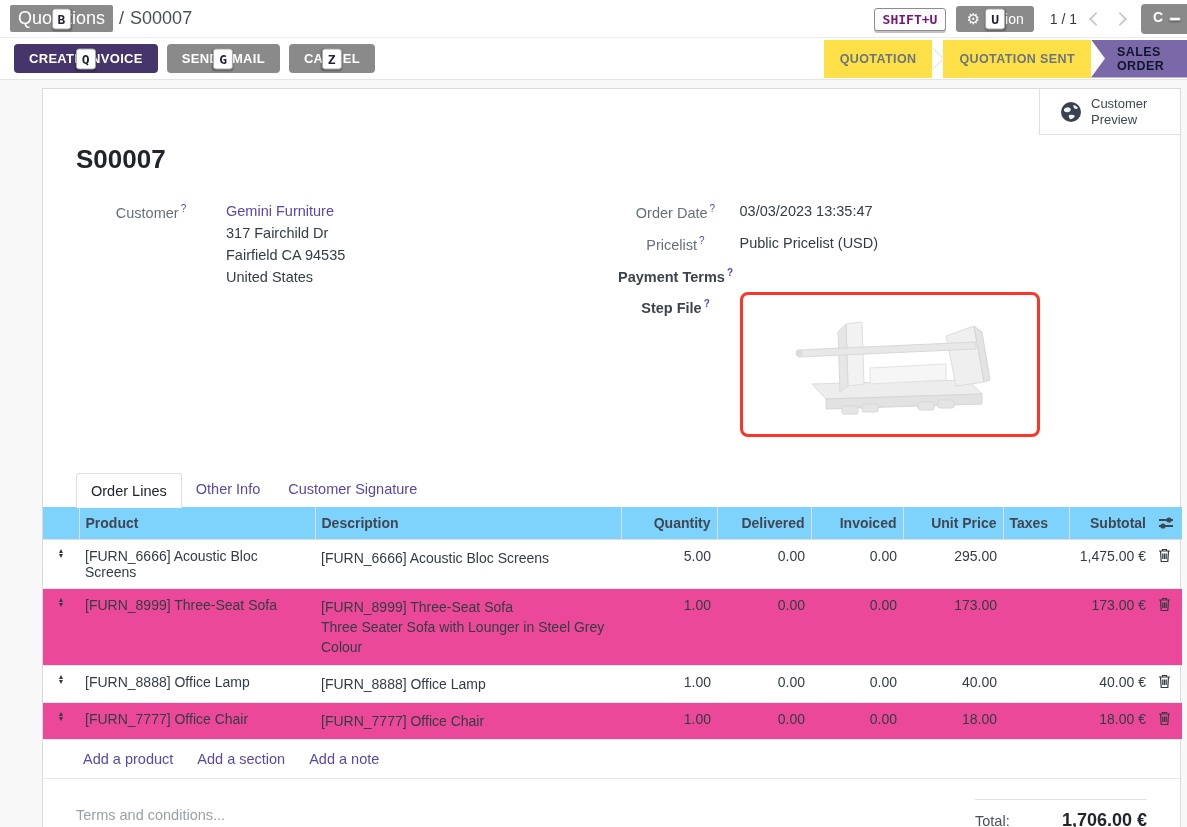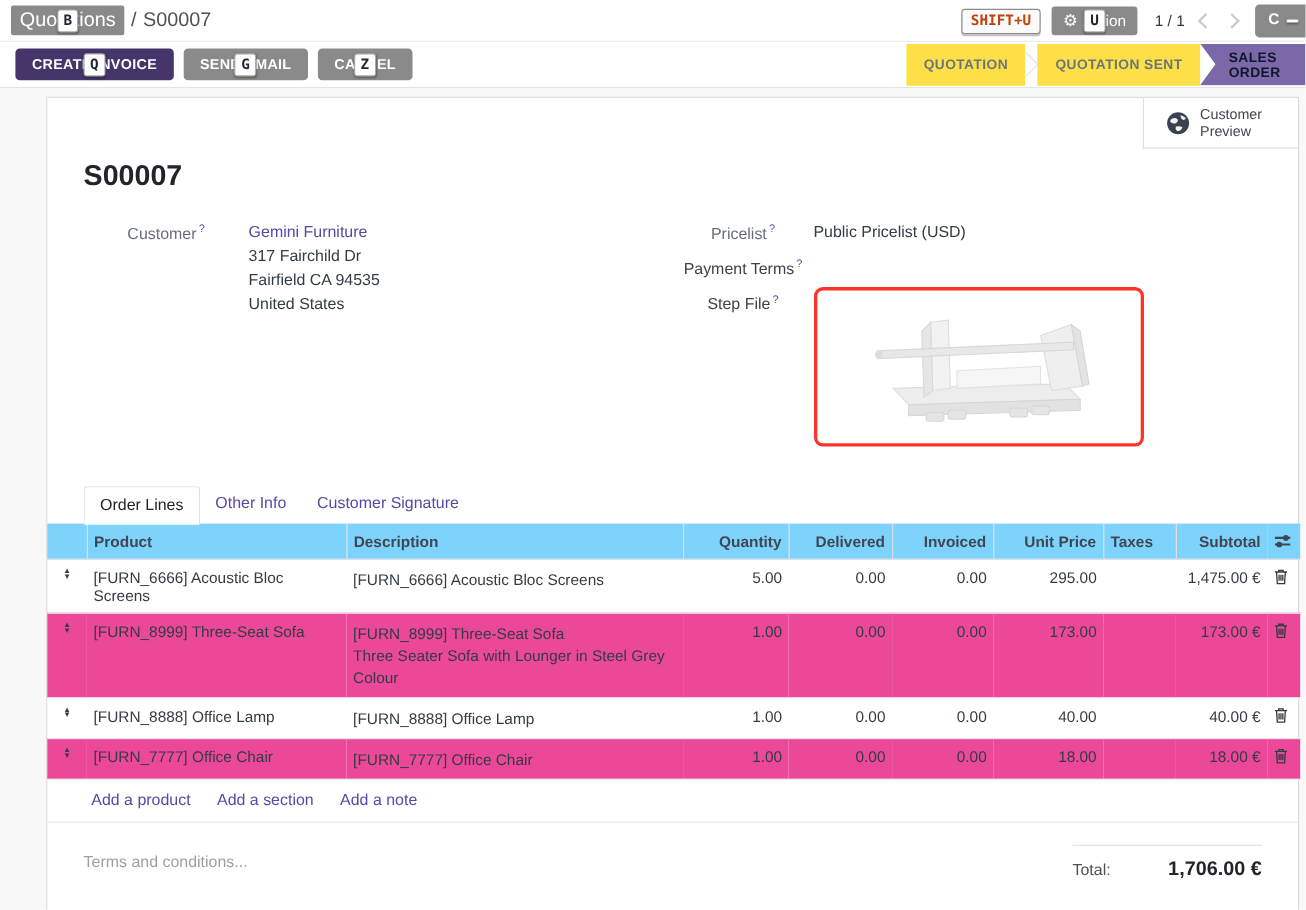--- a/index.html
+++ b/index.html
@@ -10,21 +10,21 @@
   .topbar { position:relative; height:38px; background:#fff; border-bottom:1px solid #ececec;
     display:flex; align-items:center; padding:0 10px; }
   .breadcrumb { font-size:18px; color:#4a5056; display:flex; align-items:center; gap:6px; }
   .crumb-overlay { position:relative; background:#8a8a8a; color:#fff; border-radius:2px; padding:3px 8px; }
   .hint-key { position:absolute; top:50%; left:50%; transform:translate(-50%,-50%);
     background:#fdfdfd; border:1px solid #a9a9a9; border-radius:3px; padding:1px 5px;
     font-family:"DejaVu Sans Mono", monospace; font-size:13px; font-weight:bold; color:#1f2430;
     box-shadow:0 1px 2px rgba(0,0,0,.35); line-height:17px; }
   .topbar-right { position:absolute; right:0; top:0; height:38px; display:flex; align-items:center; gap:10px; }
   .shift-key { background:#fbfbfb; border:1px solid #8c8c8c; border-radius:3px; padding:3px 8px;
-    font-family:"DejaVu Sans Mono", monospace; font-size:13px; font-weight:bold; color:#c2410c;
+    font-family:"DejaVu Sans Mono", monospace; font-size:13px; font-weight:bold; color:#701a75;
     box-shadow:0 2px 0 #c2c2c2; }
   .action-overlay { position:relative; background:#8a8a8a; color:#fff; border-radius:3px;
     padding:4px 10px; font-size:14px; display:flex; align-items:center; gap:5px; }
   .pager { display:flex; align-items:center; gap:14px; font-size:14px; color:#333a43; margin:0 6px; }
   .chev { width:10px; height:10px; border-top:2px solid #c9ccd0; border-right:2px solid #c9ccd0; display:inline-block; }
   .chev.left  { transform:rotate(-135deg); }
   .chev.right { transform:rotate(45deg); }
   .right-partial { position:relative; background:#8a8a8a; color:#fff; border-radius:4px 0 0 4px;
     padding:5px 6px 5px 12px; font-size:14px; font-weight:bold; width:46px; height:30px; }
   .right-partial .hint-key { left:34px; }
@@ -55,21 +55,21 @@
   .preview-label { font-size:13px; color:#3f4750; line-height:16px; }
 
   .form-area { padding:55px 33px 0; }
   .record-title { font-size:26px; font-weight:bold; color:#21252b; }
 
   .fields { display:flex; margin-top:28px; }
   .fcol { width:50%; }
   .frow { display:flex; margin-bottom:9px; }
   .flabel { width:150px; font-size:14.5px; color:#67707a; flex-shrink:0;text-align:center; }
   .fcol.right .flabel { width:128px; }
-  .flabel.strong { color:#3c434b; font-weight:normal; }
+  .flabel.strong { color:#3c434b; font-weight:bold; }
   .fhelp { color:#5b47a5; font-size:10px; vertical-align:super; margin-left:2px; }
   .fvalue { font-size:14.5px; color:#333c45; }
   .link { color:#5b47a5; text-decoration:none; cursor:pointer; }
   .addr div { margin-top:6px; }
   .qt-row { margin-top:18px; }
   .step-box { width:300px; height:145px; border:3px solid #fb352a; border-radius:8px;
     background:#fff; display:flex; align-items:center; justify-content:center; margin-top:-6px; }
 
   
   .notebook { margin-top:26px; }
@@ -190,20 +190,26 @@
               <span class="addr">
                 <div>317 Fairchild Dr</div>
                 <div>Fairfield CA 94535</div>
                 <div>United States</div>
               </span>
             </span>
           </div>
         </div>
 
         <div class="fcol right">
+          <div class="frow" style="margin-bottom:14px">
+            <span class="flabel">
+              <span>Order Date</span><sup class="fhelp">?</sup>
+            </span>
+            <span class="fvalue">03/03/2023 13:35:47</span>
+          </div>
           <div class="frow" style="margin-bottom:14px">
             <span class="flabel">
               <span>Pricelist</span><sup class="fhelp">?</sup>
             </span>
             <span class="fvalue">Public Pricelist (USD)</span>
           </div>
           <div class="frow" style="margin-bottom:14px">
             <span class="flabel strong">
               <span>Payment Terms</span><sup class="fhelp">?</sup>
             </span>

